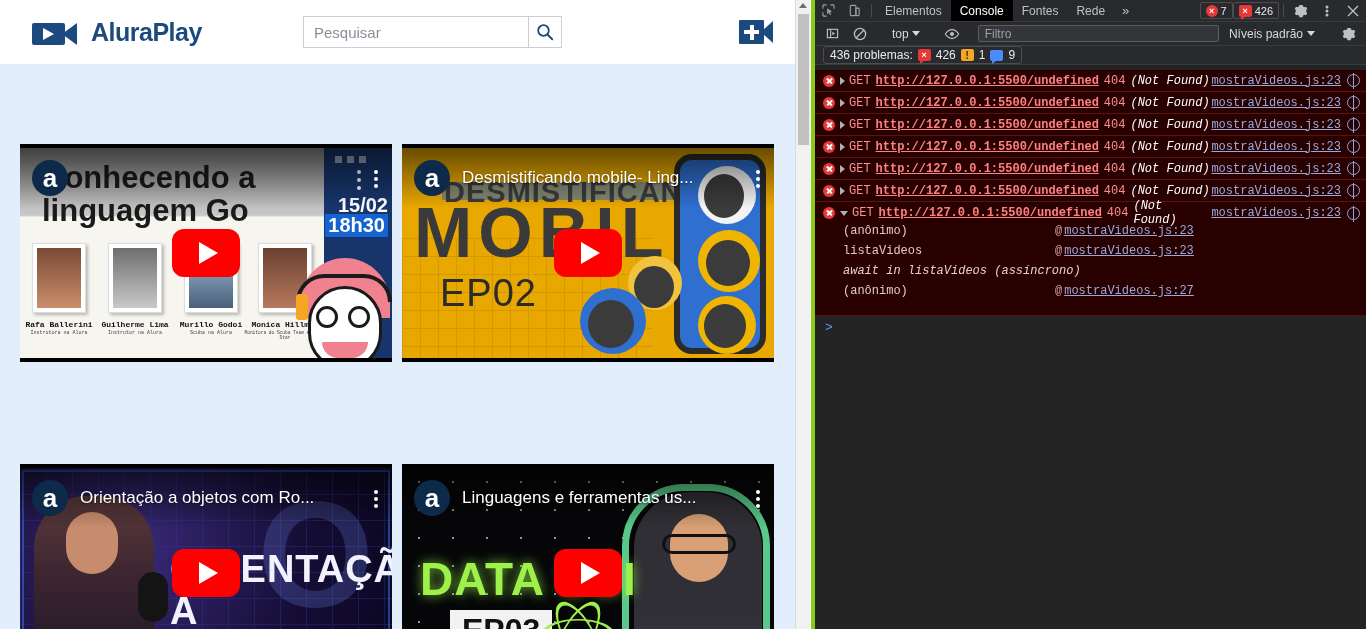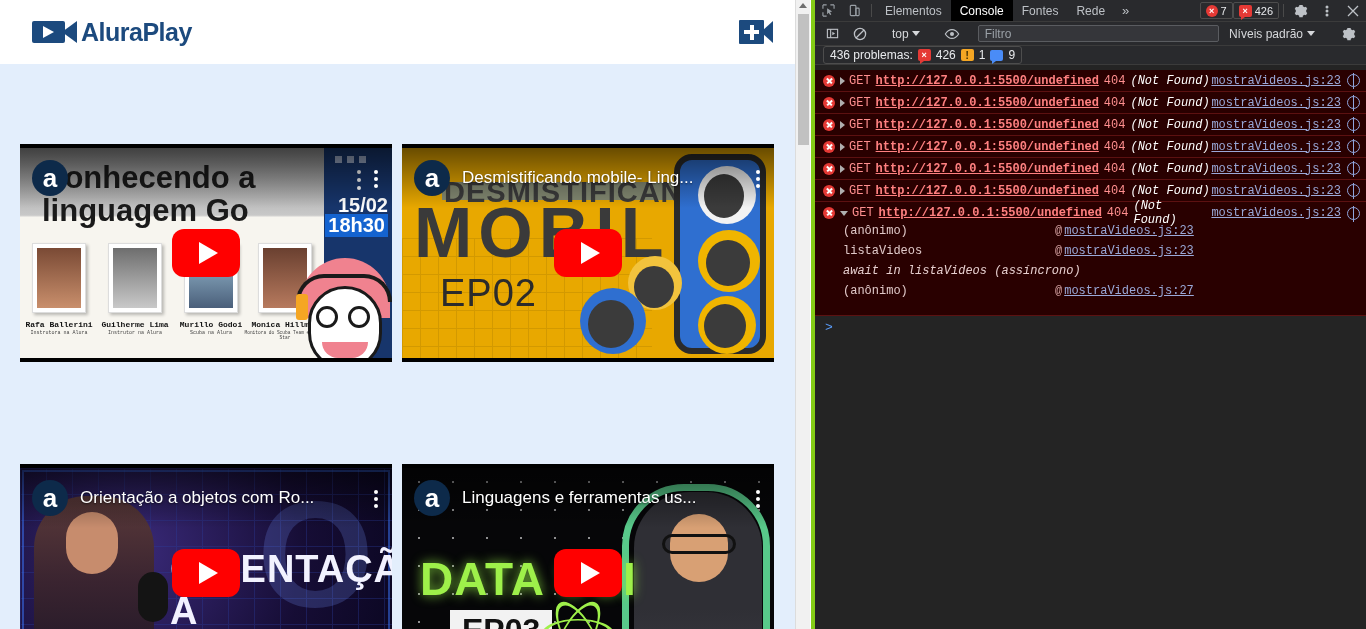--- a/index.html
+++ b/index.html
@@ -17,21 +17,21 @@
     width: 795px; height: 629px;
     background: #e3eefc;
     overflow: hidden;
   }
   .page-header {
     height: 64px; background: #fff;
     display: flex; align-items: center;
     position: relative;
   }
   .logo {
-    display: flex; align-items: center; gap: 3px;
+    display: flex; align-items: flex-end; gap: 13px;
     margin-left: 32px;
   }
   .logo-cam { position: relative; width: 46px; height: 26px; }
   .logo-cam .body {
     position: absolute; left: 0; top: 2px;
     width: 33px; height: 22px; background: #1c4a7e; border-radius: 2px;
   }
   .logo-cam .lens {
     position: absolute; left: 30px; top: 2px;
     width: 0; height: 0;
@@ -362,20 +362,29 @@
     <div class="page-header">
       <div class="logo">
         <div class="logo-cam">
           <div class="body"></div>
             <div class="lens"></div>
             <div class="tri"></div>
         </div>
         <span class="logo-text">AluraPlay</span>
       </div>
 
+      <div class="search-wrap">
+        <input class="search-input" type="text" placeholder="Pesquisar" style="">
+        <div class="search-btn">
+          <svg width="18" height="18" viewBox="0 0 18 18">
+            <circle cx="7.5" cy="7.5" r="5.3" fill="none" stroke="#1c4a7e" stroke-width="1.8"></circle>
+            <line x1="11.4" y1="11.4" x2="16.2" y2="16.2" stroke="#1c4a7e" stroke-width="2" stroke-linecap="round"></line>
+          </svg>
+        </div>
+      </div>
 
       <div class="upload-btn">
         <div class="body"></div>
           <div class="lens"></div>
         <div class="plus-h"></div>
           <div class="plus-v"></div>
       </div>
     </div>
 
     <div class="video-grid">

